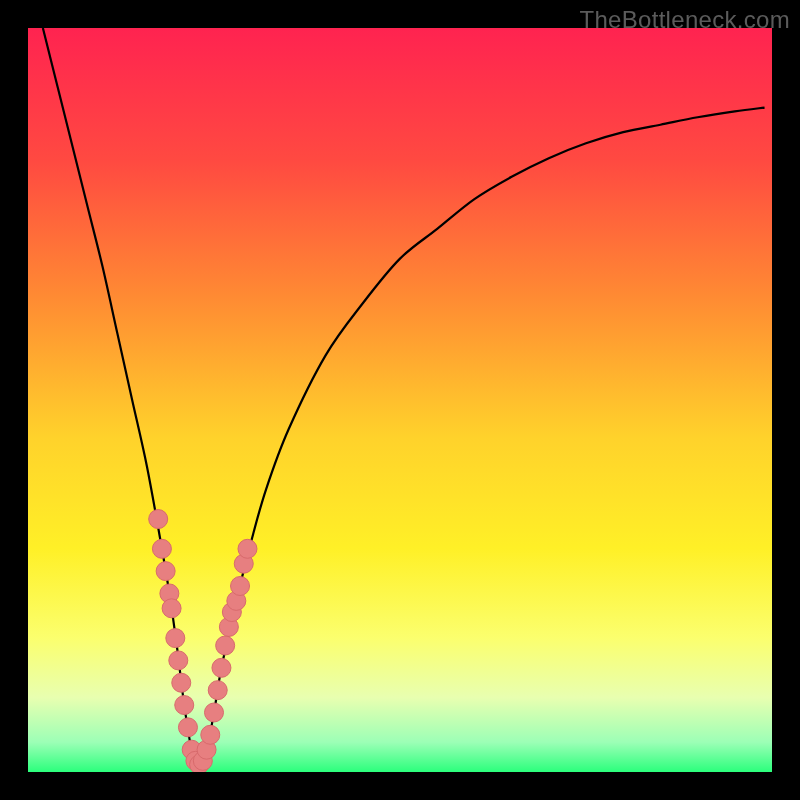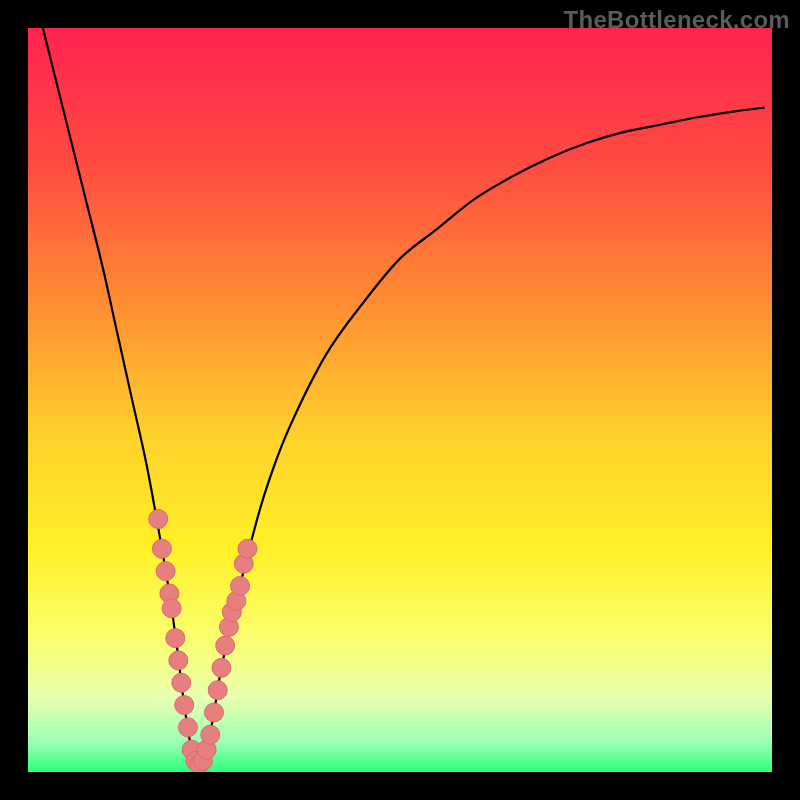--- a/index.html
+++ b/index.html
@@ -14,21 +14,21 @@
   #container {
     position: relative;
     width: 800px;
     height: 800px;
   }
   #watermark {
     position: absolute;
     top: 6px;
     right: 10px;
     font-size: 24px;
-    font-weight: 700;
+    font-weight: 400;
     color: #5b5b5b;
     letter-spacing: 0.3px;
     z-index: 10;
   }
   svg {
     display: block;
   }
 </style>
 </head>
 <body>

